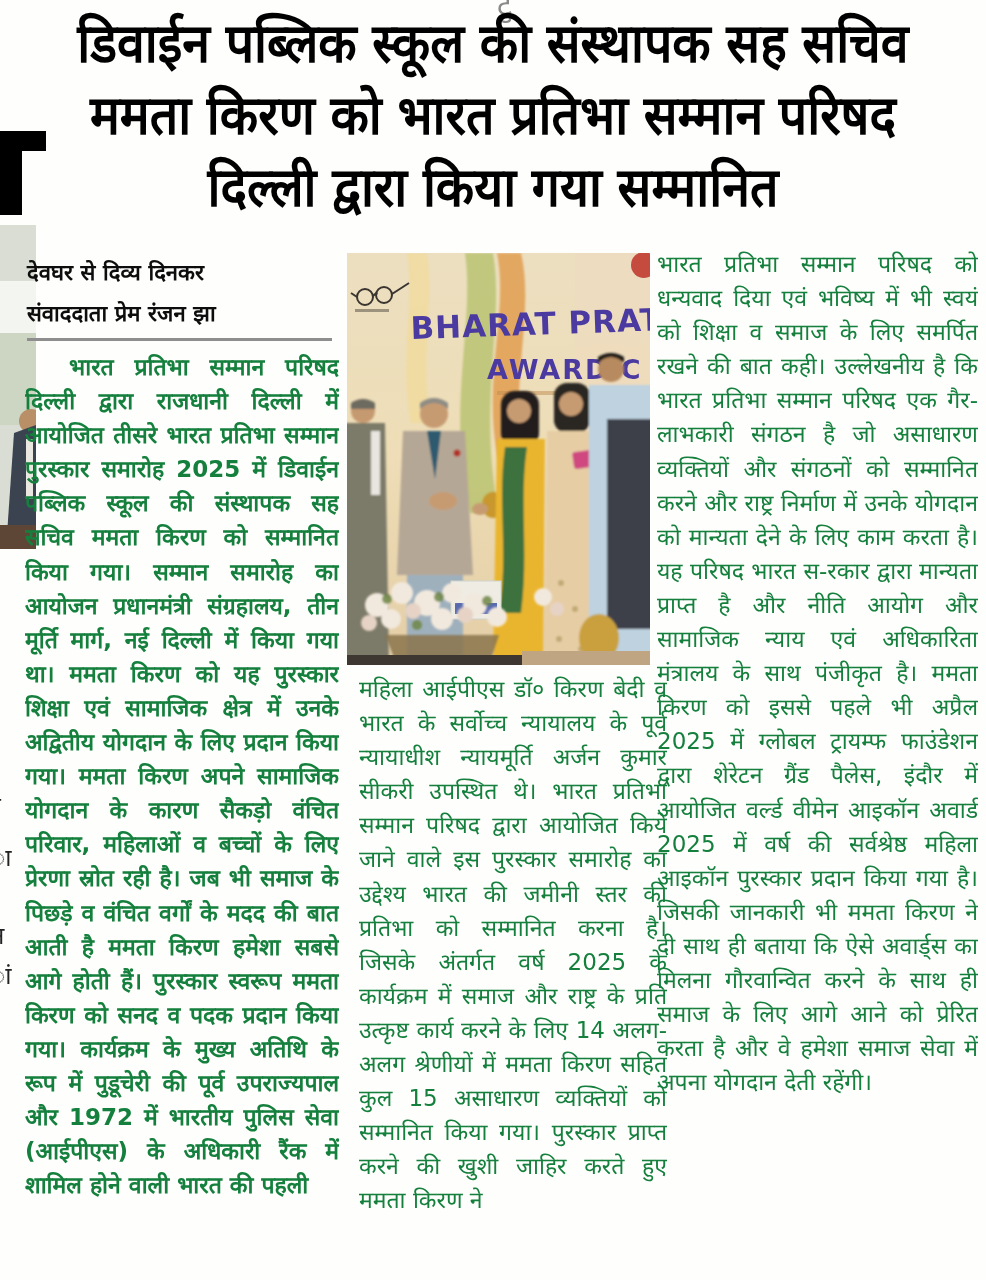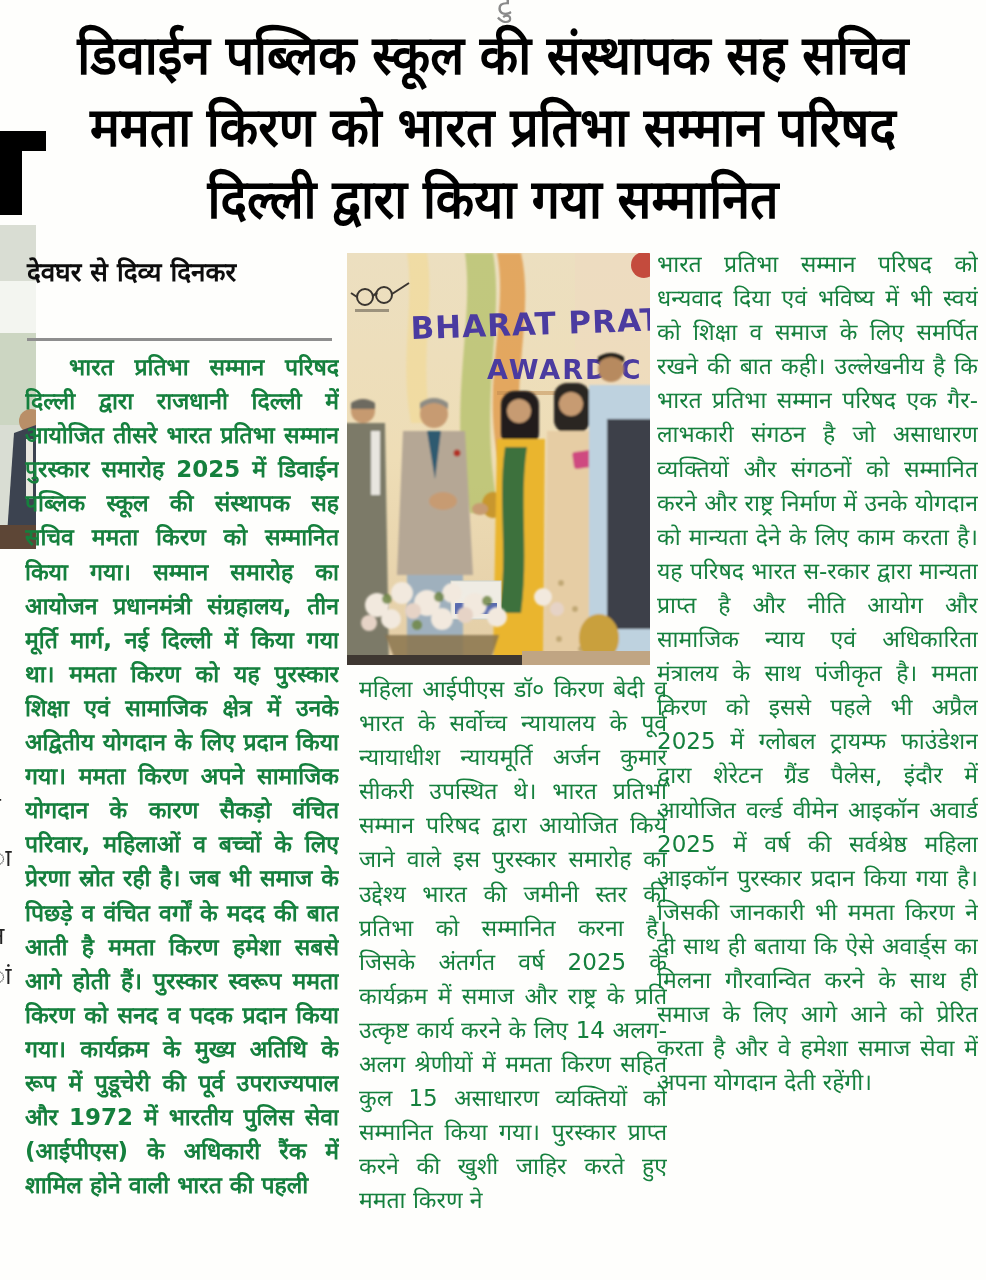--- a/index.html
+++ b/index.html
@@ -2,28 +2,28 @@
 <html lang="hi"><head>
 <meta charset="utf-8">
 <style>
   html,body{margin:0;padding:0;background:#ffffff;}
   .page{
     position:relative;width:986px;height:1280px;background:#fefefc;
     overflow:hidden;font-family:"DejaVu Sans",sans-serif;color:#111;
   }
   
   .headline{
-    position:absolute;left:34px;top:20px;width:918px;text-align:center;
+    position:absolute;left:34px;top:8px;width:918px;text-align:center;
     font-weight:700;color:#000;font-stretch:condensed;
   }
   .headline .hl{font-size:50px;line-height:72px;white-space:nowrap;transform:scaleY(1.08);}
   
   .byline{
     position:absolute;left:27px;top:252px;width:312px;
-    font-size:26px;font-weight:700;line-height:41px;color:#0d0d0d;
+    font-size:22px;font-weight:700;line-height:41px;color:#0d0d0d;
   }
   .byline-rule{position:absolute;left:27px;top:338px;width:305px;height:3px;background:#8e8e8e;}
   
   .col{
     position:absolute;font-size:23px;line-height:34.1px;text-align:justify;
     color:#15803d;letter-spacing:0;
   }
   .col-left{left:25px;top:350px;width:314px;height:918px;text-indent:44px;overflow:hidden;font-weight:bold;}
   .col-mid{left:359px;top:672px;width:308px;height:596px;overflow:hidden;}
   .col-right{left:657px;top:247px;width:321px;height:1010px;overflow:hidden;}
@@ -71,20 +71,21 @@
     </svg>
   </div>
 
   <span class="frag-char" style="top:793px">र</span>
   <span class="frag-char" style="top:845px">ा</span>
   <span class="frag-char" style="top:923px">न</span>
   <span class="frag-char" style="top:963px">ां</span>
 
   <div class="byline">
     <div>देवघर से दिव्य दिनकर</div>
+    <div>संवाददाता प्रेम रंजन झा</div>
   </div>
   <div class="byline-rule"></div>
 
   <div class="photo">
     <svg width="303" height="412" viewBox="0 0 303 412" xmlns="http://www.w3.org/2000/svg">
       <defs>
         <filter id="soft">
             <feGaussianBlur stdDeviation="1.1"></feGaussianBlur>
           </filter>
         <linearGradient id="bgfade" x1="0" y1="0" x2="0" y2="1">

